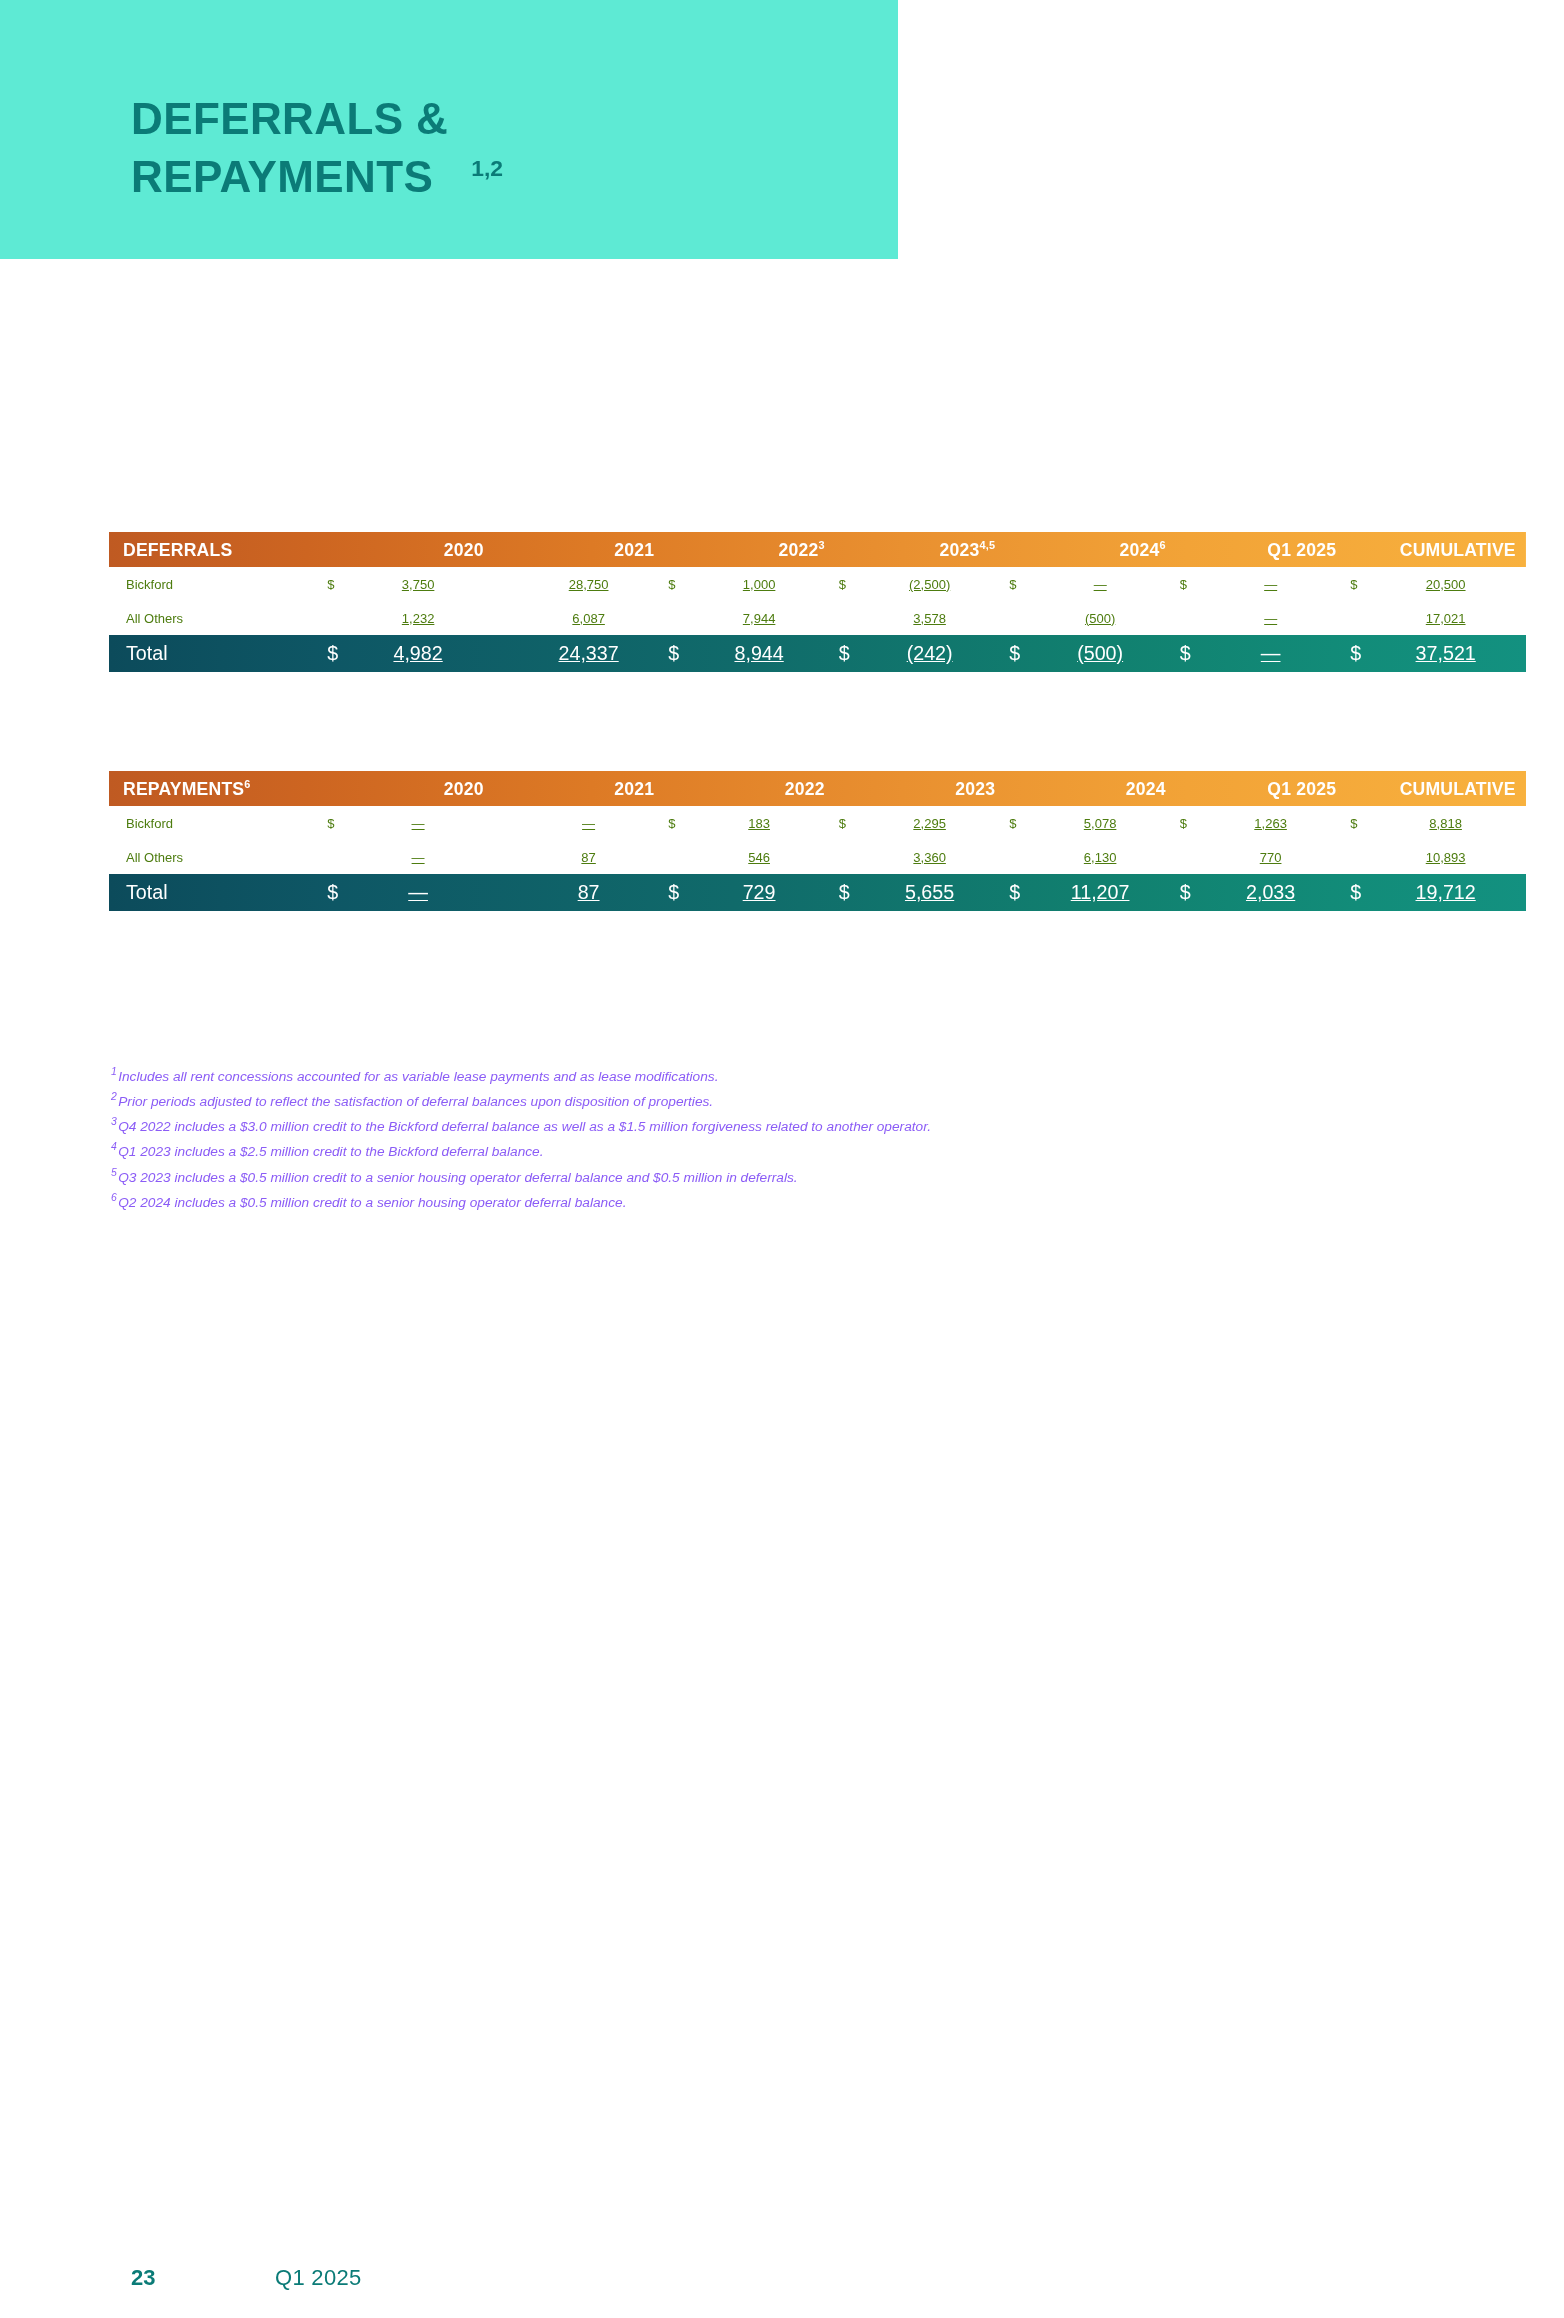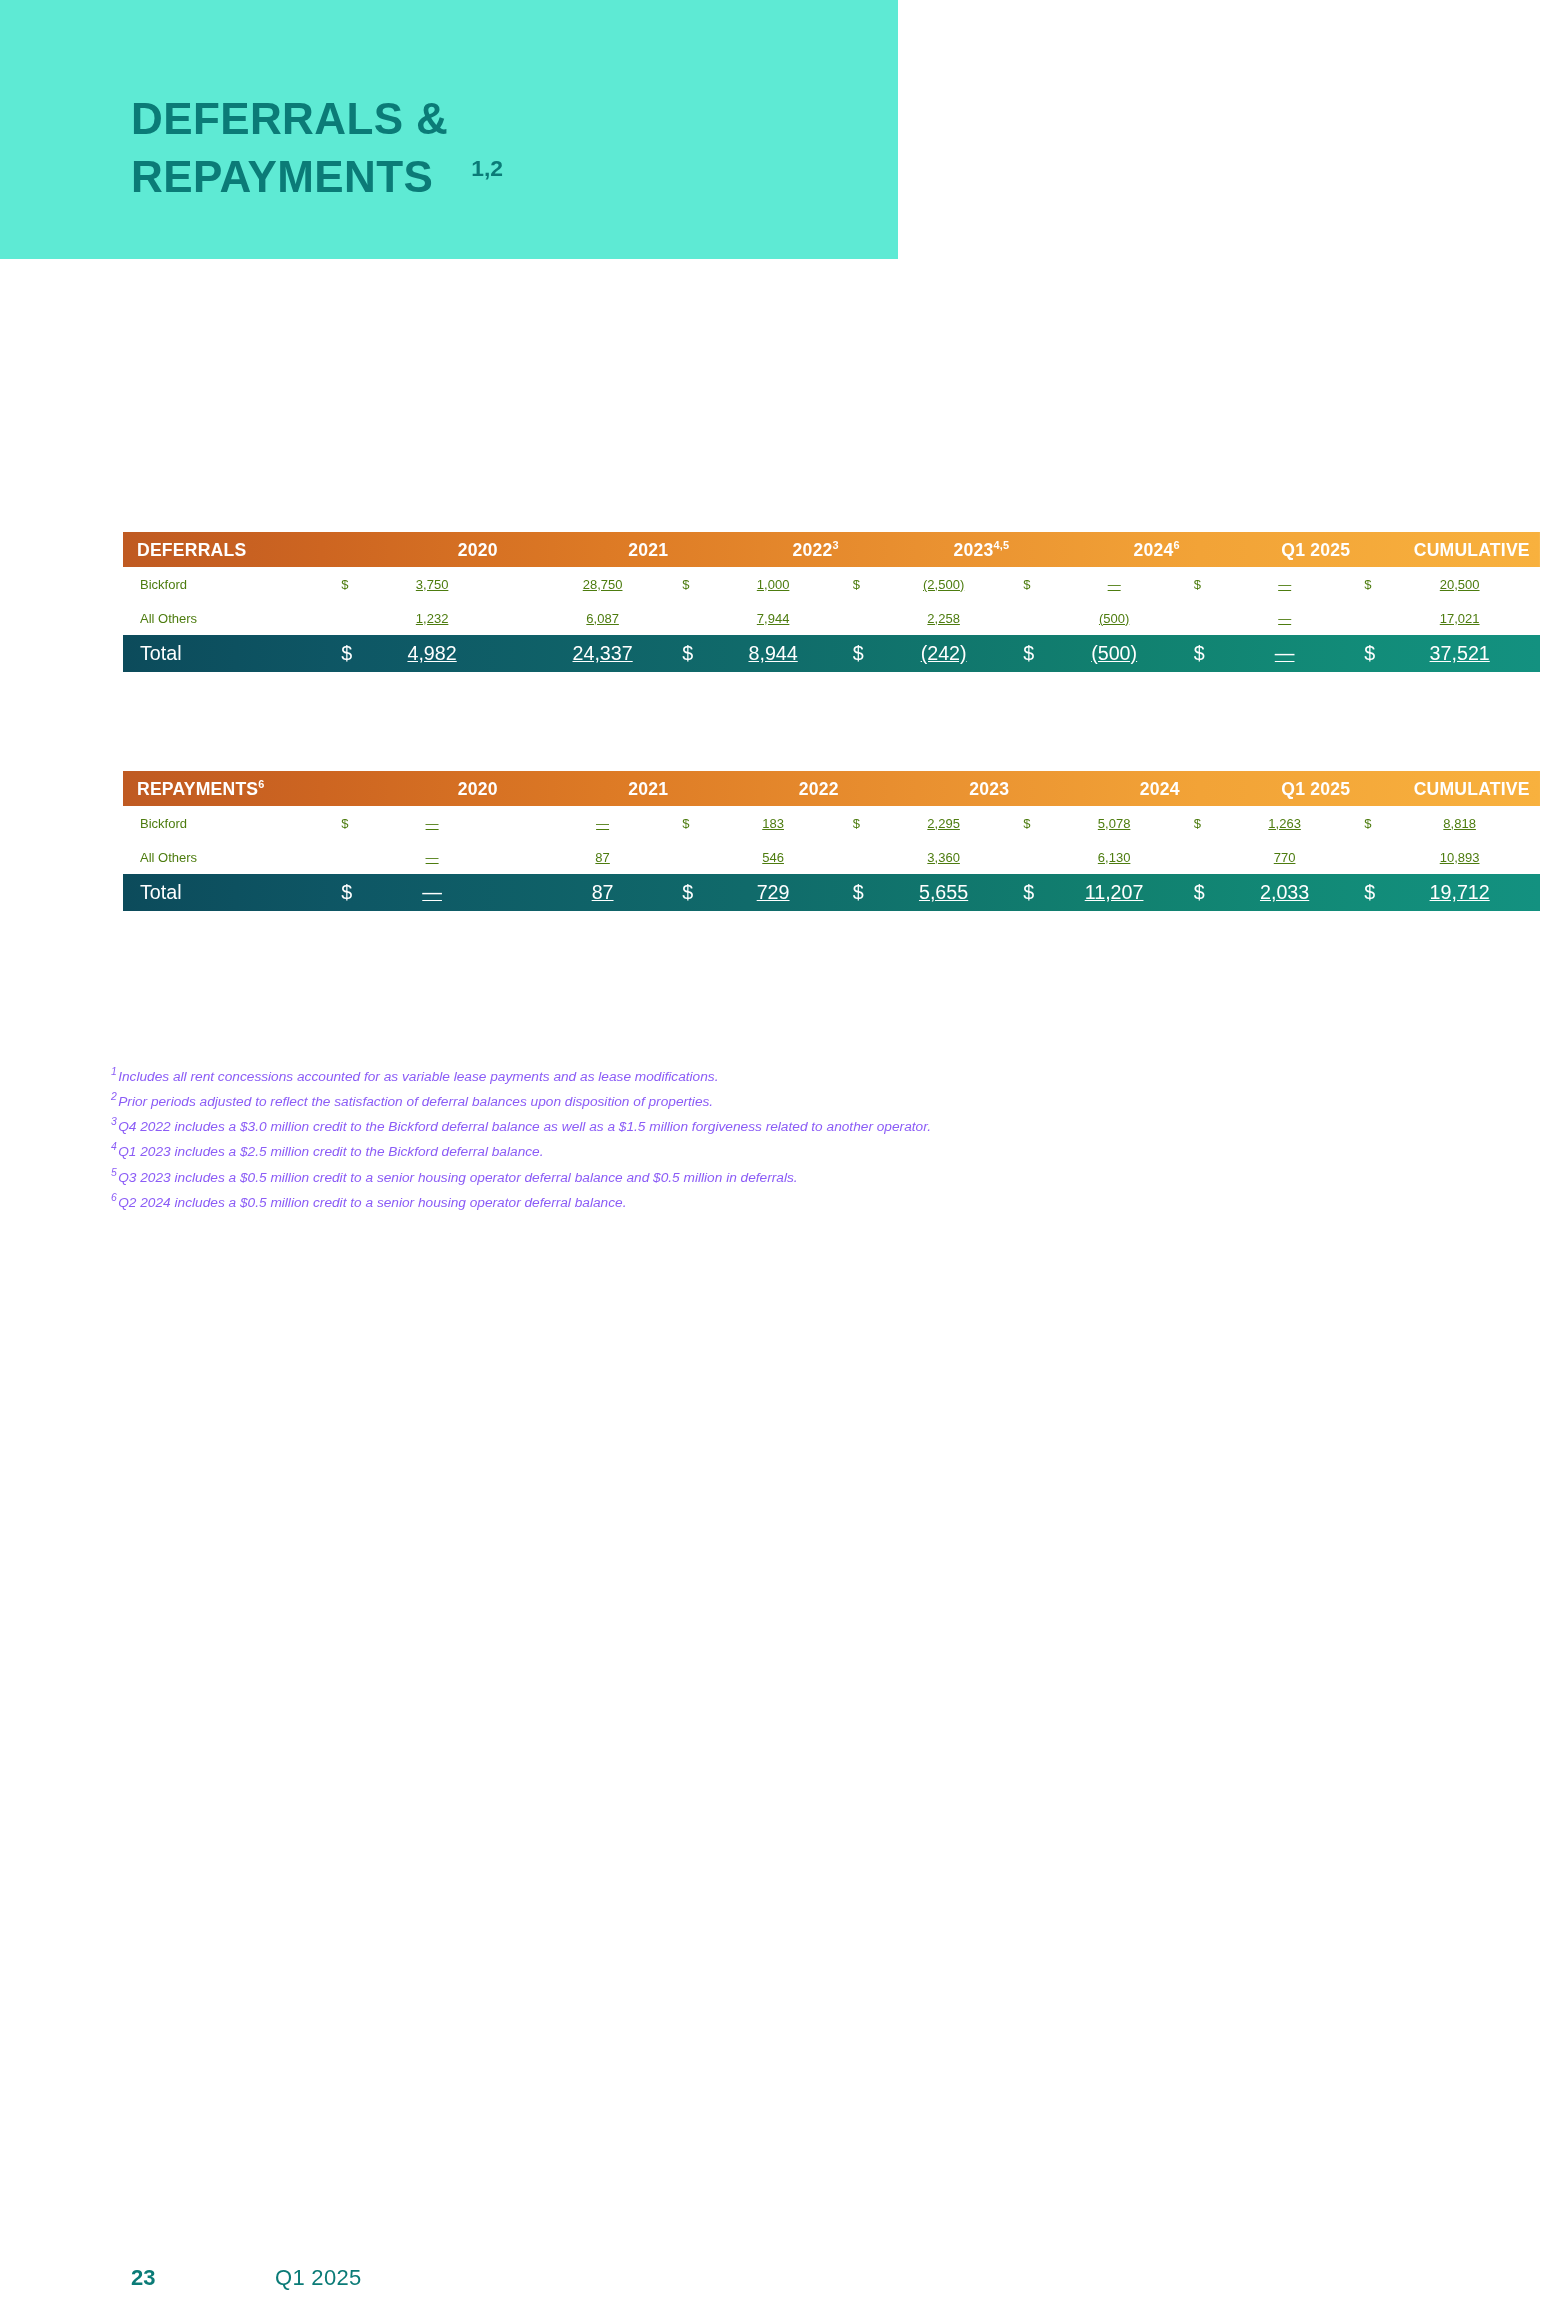--- a/index.html
+++ b/index.html
@@ -39,21 +39,21 @@
     font-size: 0.52em;
     vertical-align: super;
     font-weight: 700;
     letter-spacing: 0;
     margin-left: 38px;
   }
 
   
   .table-wrap {
     position: absolute;
-    left: 123px;
+    left: 109px;
     width: 1414px;
   }
   #table-deferrals { top: 532px; }
   #table-repayments { top: 771px; }
 
   table.fin {
     width: 100%;
     border-collapse: collapse;
     table-layout: fixed;
   }
@@ -234,21 +234,21 @@
       </tr>
       <tr class="data-row">
         <td class="rowlabel">All Others</td>
         <td class="cur"></td>
         <td class="val">1,232</td>
         <td class="cur"></td>
         <td class="val">6,087</td>
         <td class="cur"></td>
         <td class="val">7,944</td>
         <td class="cur"></td>
-        <td class="val">2,258</td>
+        <td class="val">3,578</td>
         <td class="cur"></td>
         <td class="val">(500)</td>
         <td class="cur"></td>
         <td class="val">—</td>
         <td class="cur"></td>
         <td class="val">17,021</td>
       </tr>
       <tr class="total-row">
         <td class="rowlabel">Total</td>
         <td class="cur">$</td>

